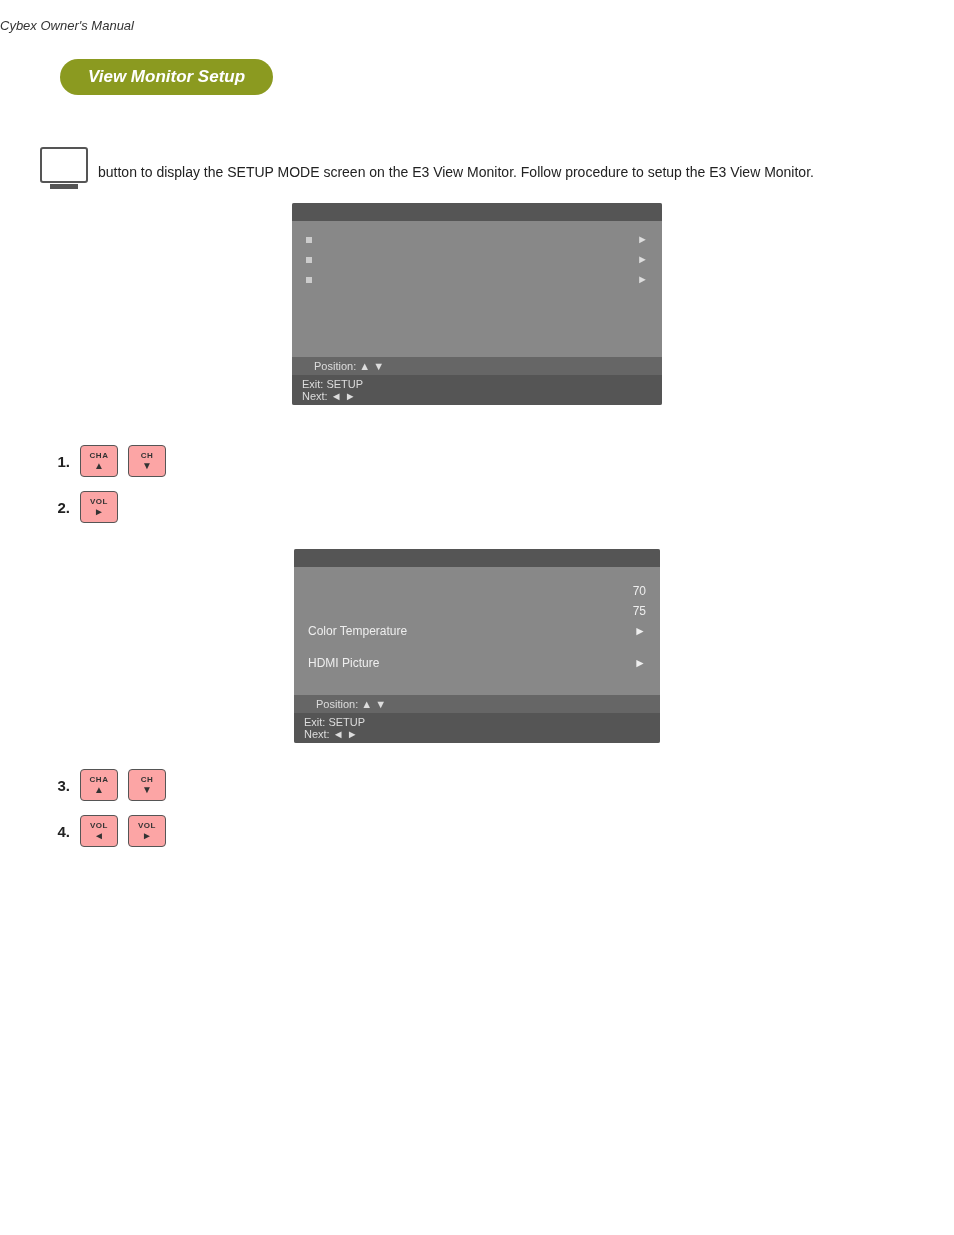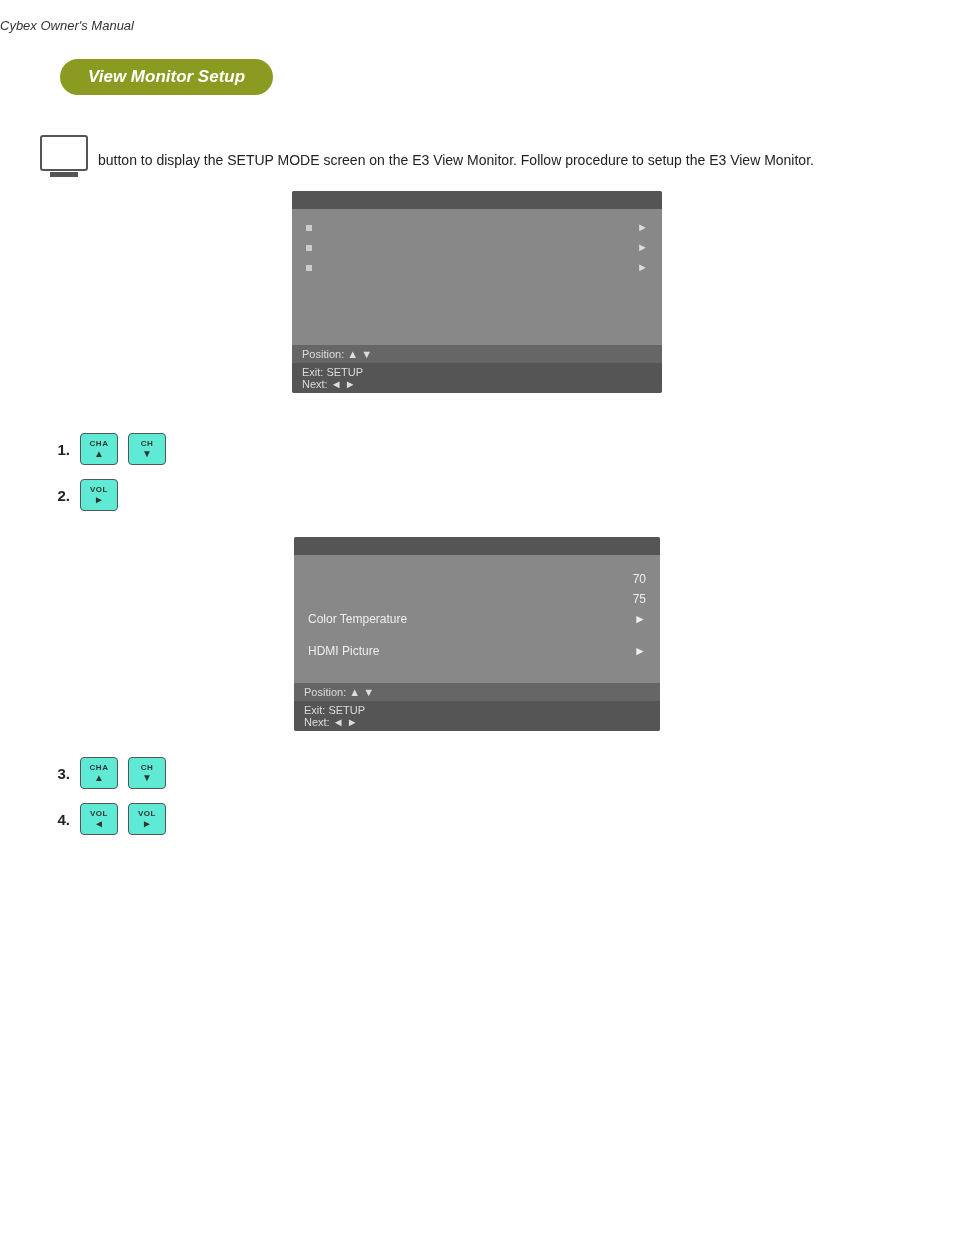--- a/index.html
+++ b/index.html
@@ -21,21 +21,21 @@
       font-size: 13px;
       color: #333;
     }
 
     
     .title-badge {
       display: inline-block;
       background: #8b9a20;
       border-radius: 20px;
       padding: 8px 28px;
-      margin: 10px 0 4px 30px;
+      margin: 10px 0 16px 30px;
     }
     .title-badge span {
       font-style: italic;
       font-weight: bold;
       color: #fff;
       font-size: 17px;
     }
 
     
     .intro-area {
@@ -108,21 +108,21 @@
       font-size: 11px;
       color: #ddd;
     }
     .osd-spacer {
       height: 60px;
     }
     .osd-footer {
       background: #666;
       display: flex;
       justify-content: space-between;
-      padding: 3px 10px;
+      padding: 3px 22px;
       font-size: 11px;
       color: #ddd;
     }
     .osd-footer2 {
       background: #555;
       display: flex;
       justify-content: space-between;
       padding: 3px 10px;
       font-size: 11px;
       color: #ddd;
@@ -147,21 +147,21 @@
       flex-shrink: 0;
     }
 
     
     .btn-key {
       display: inline-flex;
       align-items: center;
       justify-content: center;
       border: 1.5px solid #555;
       border-radius: 4px;
-      background: #5eead4;
+      background: #fca5a5;
       font-size: 9px;
       font-weight: bold;
       color: #333;
       padding: 2px 4px;
       min-width: 38px;
       min-height: 32px;
       position: relative;
       flex-direction: column;
       gap: 1px;
       cursor: pointer;

